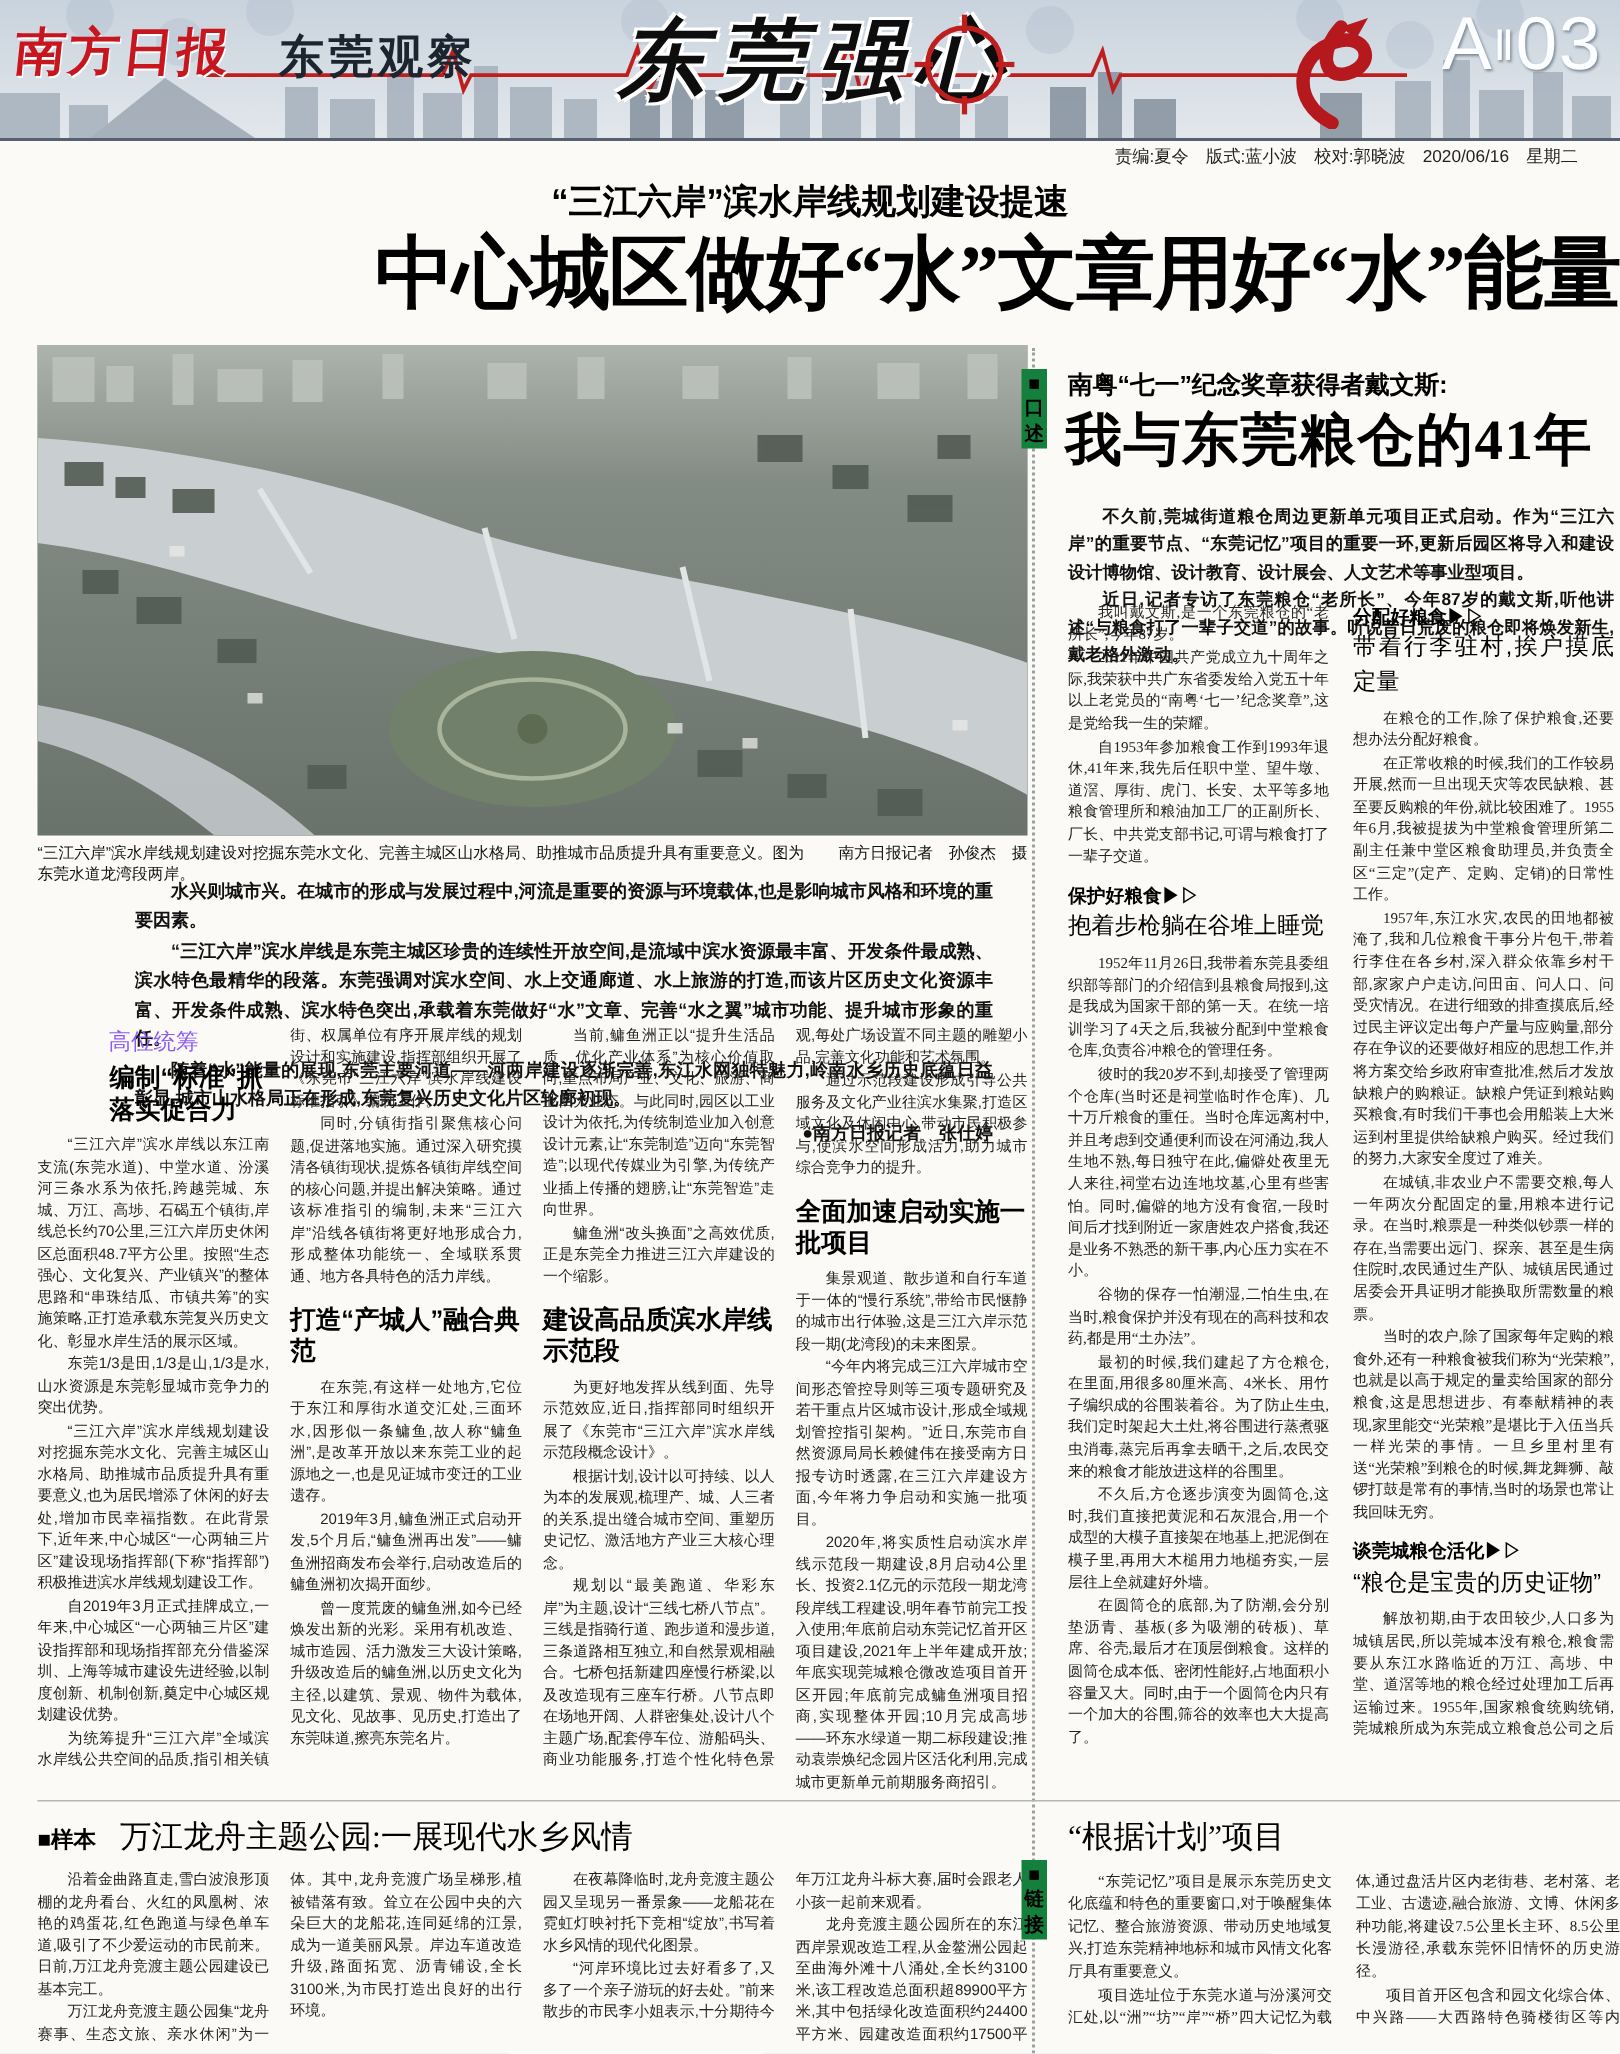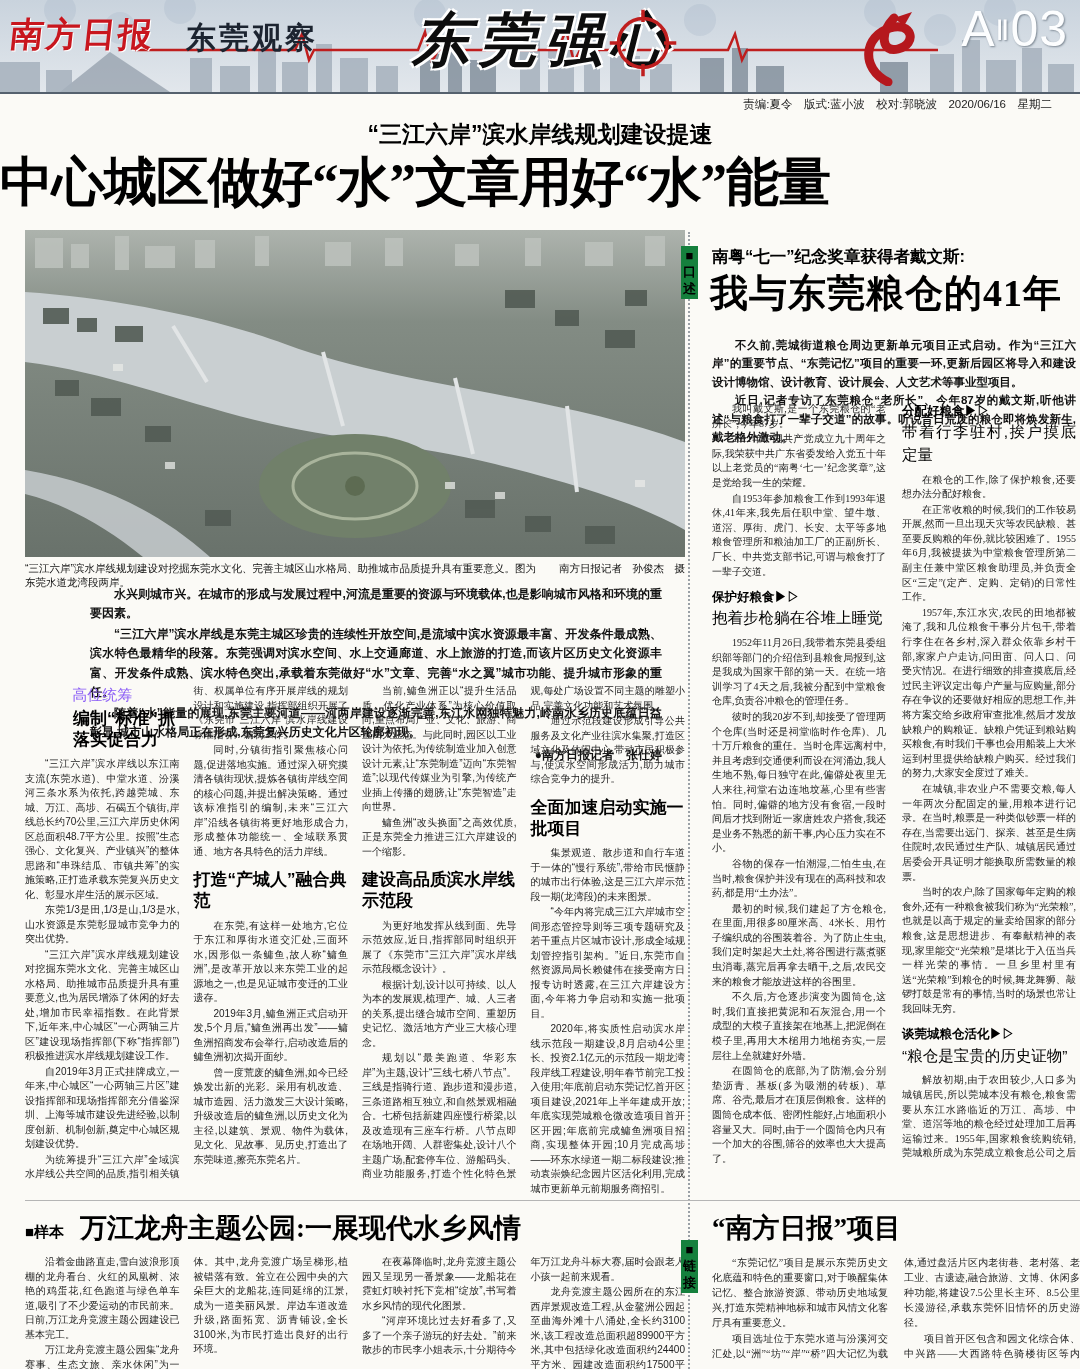--- a/index.html
+++ b/index.html
@@ -19,21 +19,21 @@
          text-shadow:2px 2px 0 #fff,-2px -2px 0 #fff,2px -2px 0 #fff,-2px 2px 0 #fff;}
   .ring{position:absolute;left:608px;top:8px;width:70px;height:70px;pointer-events:none;}
   .sculpture{position:absolute;left:846px;top:6px;width:80px;height:80px;}
   .pagenum{position:absolute;right:12px;top:0;color:#fdfeff;text-shadow:1px 1px 2px #7d8893;
            font-size:50px;font-weight:normal;letter-spacing:1px;}
   .pagenum .rn{font-size:28px;vertical-align:6px;}
   .credits{position:absolute;top:97px;right:28px;font-size:11.5px;color:#222;}
 
   
   .kicker{position:absolute;top:119px;left:0;width:100%;text-align:center;font-size:23px;font-weight:bold;color:#000;}
-  .headline{position:absolute;top:147px;left:0;width:100%;text-align:left;
+  .headline{position:absolute;top:147px;left:0;width:100%;text-align:right;
             font-family:"Liberation Serif",serif;font-size:53px;font-weight:900;color:#000;letter-spacing:-1px;}
 
   
   .photo{position:absolute;left:25px;top:230px;width:660px;height:327px;background:#76807a;overflow:hidden;}
   .photo svg{display:block;width:100%;height:100%;}
   .caption-row{position:absolute;left:25px;top:562px;width:660px;display:flex;justify-content:space-between;
                font-size:10.5px;color:#111;}
   .photo-credit{white-space:nowrap;margin-left:14px;}
 
   
@@ -72,21 +72,21 @@
   .sub-label{font-family:"Liberation Sans",sans-serif;font-size:12.5px;font-weight:bold;
              margin:9px 0 1px;color:#000;break-after:avoid;}
   .sub-title{font-family:"Liberation Sans",sans-serif;font-size:15.5px;font-weight:normal;
              margin:0 0 6px;color:#000;break-after:avoid;}
 
   
   .hrule{position:absolute;left:25px;top:1200px;width:1055px;border-top:1px solid #b5b5b5;}
   .park{position:absolute;left:25px;top:1210px;width:660px;}
   .park-head{display:flex;align-items:baseline;gap:16px;}
   .tag-inline{font-size:15px;font-weight:bold;color:#000;white-space:nowrap;}
-  .bottom-headline{font-family:"Liberation Serif",serif;font-size:27px;font-weight:700;color:#000;}
+  .bottom-headline{font-family:"Liberation Serif",serif;font-size:21px;font-weight:400;color:#000;}
   .park-body{margin-top:9px;height:118px;column-count:4;column-gap:14px;font-size:10px;
              line-height:1.45;text-align:justify;overflow:hidden;color:#222;}
   .memory{position:absolute;left:712px;top:1210px;width:368px;}
   .memory-body{margin-top:9px;height:118px;column-count:2;column-gap:16px;
                font-family:"Liberation Serif",serif;font-size:10px;line-height:1.5;
                text-align:justify;overflow:hidden;color:#222;}
 </style>
 </head>
 <body>
 
@@ -325,21 +325,21 @@
         <p>沿着金曲路直走,雪白波浪形顶棚的龙舟看台、火红的凤凰树、浓艳的鸡蛋花,红色跑道与绿色单车道,吸引了不少爱运动的市民前来。日前,万江龙舟竞渡主题公园建设已基本完工。</p>
         <p>万江龙舟竞渡主题公园集“龙舟赛事、生态文旅、亲水休闲”为一体。其中,龙舟竞渡广场呈梯形,植被错落有致。耸立在公园中央的六朵巨大的龙船花,连同延绵的江景,成为一道美丽风景。岸边车道改造升级,路面拓宽、沥青铺设,全长3100米,为市民打造出良好的出行环境。</p>
         <p>在夜幕降临时,龙舟竞渡主题公园又呈现另一番景象——龙船花在霓虹灯映衬托下竞相“绽放”,书写着水乡风情的现代化图景。</p>
         <p>“河岸环境比过去好看多了,又多了一个亲子游玩的好去处。”前来散步的市民李小姐表示,十分期待今年万江龙舟斗标大赛,届时会跟老人小孩一起前来观看。</p>
         <p>龙舟竞渡主题公园所在的东江西岸景观改造工程,从金鳌洲公园起至曲海外滩十八涌处,全长约3100米,该工程改造总面积超89900平方米,其中包括绿化改造面积约24400平方米、园建改造面积约17500平方米、道路改造总面积约48000平方米。</p>
       </div>
   </div>
 
   <div class="side-tag memory-tag">■链接</div>
   <div class="memory">
-    <div class="bottom-headline">“南方日报”项目</div>
+    <div class="bottom-headline">“根据计划”项目</div>
     <div class="memory-body plist">
         <p>“东莞记忆”项目是展示东莞历史文化底蕴和特色的重要窗口,对于唤醒集体记忆、整合旅游资源、带动历史地域复兴,打造东莞精神地标和城市风情文化客厅具有重要意义。</p>
         <p>项目选址位于东莞水道与汾溪河交汇处,以“洲”“坊”“岸”“桥”四大记忆为载体,通过盘活片区内老街巷、老村落、老工业、古遗迹,融合旅游、文博、休闲多种功能,将建设7.5公里长主环、8.5公里长漫游径,承载东莞怀旧情怀的历史游径。</p>
         <p>项目首开区包含和园文化综合体、中兴路——大西路特色骑楼街区等内容。和园地块以文化展览为主,由和园博物馆、道生园等组成,建筑形式为新岭南建筑风格,缝合南侧近现代建筑和北侧旧城肌理。中兴路——大西路特色骑楼主体街区作为传统老城肌理的延续,向西串联可园,向东延续至运河西岸,是三江六岸主要节点,以滨水特色商业街区为主,形成具有岭南建筑风格的建筑群。</p>
       </div>
   </div>
 
 </div>
 
 </body></html>

